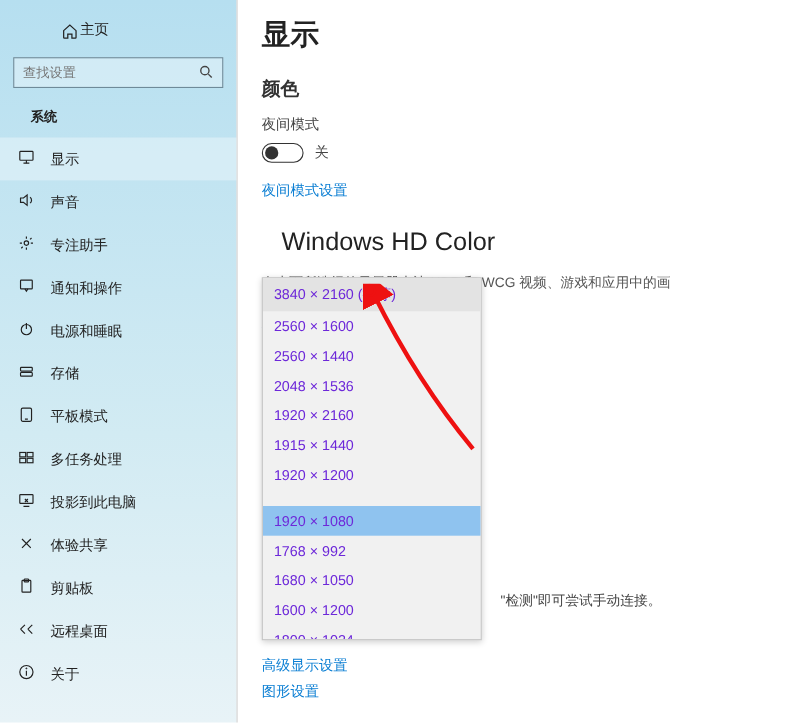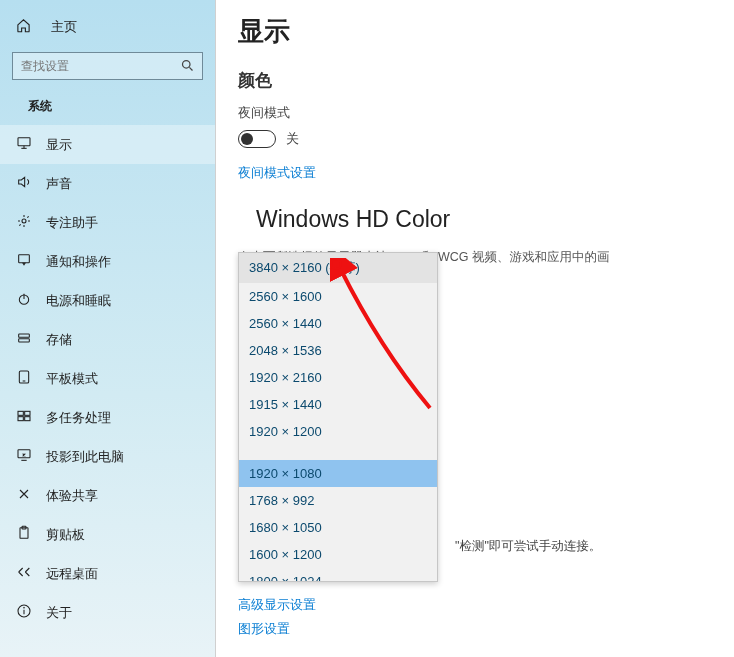--- a/index.html
+++ b/index.html
@@ -4,21 +4,21 @@
 <style>
 * { margin: 0; padding: 0; box-sizing: border-box; font-family: "Microsoft YaHei", "Segoe UI", sans-serif; }
 body { width: 734px; height: 657px; background: #fff; overflow: hidden; position: relative; }
 
 .sidebar {
   position: absolute; left: 0; top: 0; width: 216px; height: 657px;
   background: linear-gradient(180deg, #b6dff0 0%, #d2ebf3 60%, #e8f3f7 100%);
   padding: 12px 0 0 0;
   border-right: 1px solid #d0d0d0;
 }
-.home-row { display:flex; align-items:flex-start; gap:20px; padding: 6px 16px; font-size: 13px; color:#222; cursor:pointer; }
+.home-row { display:flex; align-items:flex-end; gap:2px; padding: 6px 16px; font-size: 13px; color:#222; cursor:pointer;margin-left:40px; }
 .home-row svg { width:15px; height:15px; }
 .search-wrap { margin: 10px 12px 14px 12px; position:relative; }
 .search-input {
   width: 100%; height: 28px; padding: 0 30px 0 8px; font-size: 12px; color:#333;
   background: rgba(255,255,255,0.35); border: 1px solid #6f8a99; outline:none;
 }
 .search-icon { position:absolute; right:8px; top:6px; width:15px; height:15px; color:#444; }
 .category { font-size: 12px; font-weight: 600; color:#222; padding: 4px 16px 10px 28px; }
 .nav-item { display:flex; align-items:center; gap:14px; padding: 10px 16px; font-size: 13px; color:#222; cursor:pointer; }
 .nav-item svg { width:16px; height:16px; stroke:#333; }
@@ -34,21 +34,21 @@
 .toggle-text { font-size:13px; color:#444; }
 .link { color:#0a7ed3; font-size:13px; cursor:pointer; display:inline-block; margin:4px 0 18px 0; }
 .desc { font-size:12.5px; color:#555; line-height:1.6; margin-bottom:6px; max-width:380px; }
 .h-hdr { font-size:23px; font-weight:400; margin: 6px 0 14px 18px; }
 
 .dropdown-panel {
   position:absolute; left:238px; top:252px; width:200px;
   background:#f1f1f1; border:1px solid #c6c6c6; box-shadow:0 2px 6px rgba(0,0,0,0.2);
   z-index:10; max-height:330px; overflow:hidden;
 }
-.dd-item { font-size:13px; color:#0c4a6e; padding:6px 10px; cursor:pointer; white-space:nowrap; }
+.dd-item { font-size:13px; color:#6d28d9; padding:6px 10px; cursor:pointer; white-space:nowrap; }
 .dd-item.rec { background:#e3e3e3; }
 .dd-item.sel { background:#8fc3ef;margin-top:15px; }
 
 .annotation-arrow { position:absolute; left:330px; top:258px; z-index:20; pointer-events:none; }
 .annotation-arrow svg { width:110px; height:160px; }
 
 .extra-text { position:absolute; left:455px; top:538px; font-size:12.5px; color:#444; }
 .lower-links { position:absolute; left:238px; top:590px; }
 .lower-links .link { display:block; margin:6px 0; }
 </style>

